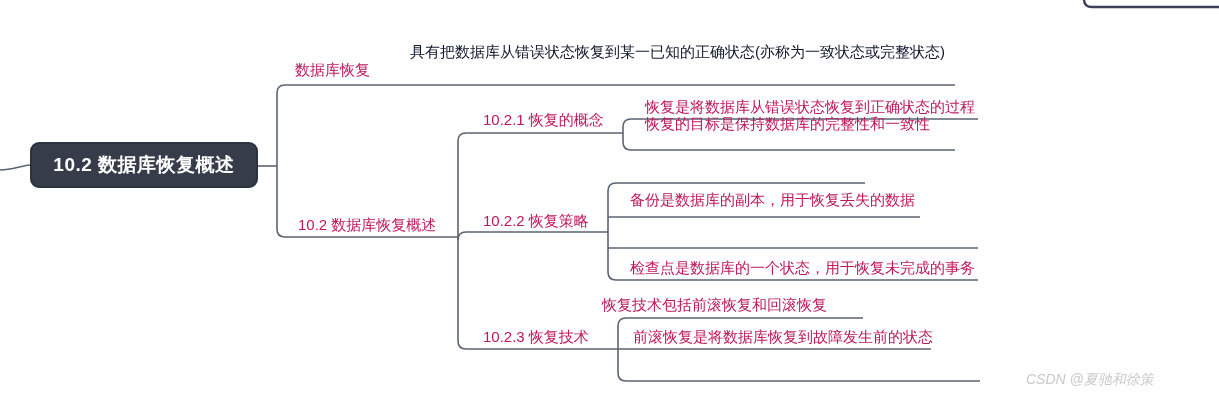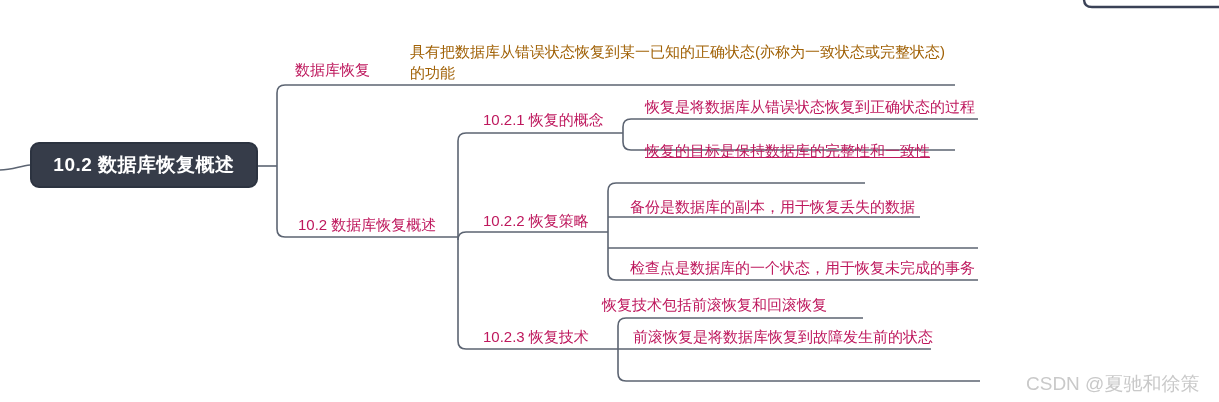--- a/index.html
+++ b/index.html
@@ -13,25 +13,25 @@
   .topic{
     position:absolute;font-size:15px;color:#be185d;white-space:nowrap;
     line-height:16px;cursor:default;
   }
   .root-node{
     position:absolute;left:30px;top:142px;width:228px;height:46px;
     background:#363c49;border:2px solid #2c3340;border-radius:9px;
     box-sizing:border-box;display:flex;align-items:center;justify-content:center;
     color:#ffffff;font-size:19px;font-weight:bold;letter-spacing:0.5px;
   }
-  .desc{position:absolute;left:410px;top:41px;font-size:15px;color:#a16207;line-height:21px;}
+  .desc{position:absolute;left:410px;top:41px;font-size:15px;color:#0f172a;line-height:21px;}
   .desc div{white-space:nowrap;}
   .watermark{
-    position:absolute;left:1026px;top:371px;font-size:19px;color:#c9c9c9;
-    text-shadow:1px 1px 1px #ffffff;white-space:nowrap;
+    position:absolute;left:1026px;top:371px;font-size:14px;color:#c9c9c9;
+    text-shadow:1px 1px 1px #ffffff;white-space:nowrap;font-style:italic;
   }
 </style>
 </head>
 <body>
 
 <div class="canvas">
 
   <svg class="links" viewBox="0 0 1219 402">
 
     <path d="M 0,170 C 12,170 20,166 30,165"></path>
@@ -53,31 +53,30 @@
     <path d="M 863,318 L 626,318 Q 618,318 618,326 L 618,373 Q 618,381 626,381 L 980,381"></path>
 
     <path class="cutnode" d="M 1084,-4 L 1084,-1 Q 1084,7 1092,7 L 1220,7"></path>
   </svg>
 
   <div class="root-node">10.2 数据库恢复概述</div>
 
   <div class="topic" style="left:295px;top:62px;">数据库恢复</div>
   <div class="desc">
     <div>具有把数据库从错误状态恢复到某一已知的正确状态(亦称为一致状态或完整状态)</div>
-    <div>的功能</div>
   </div>
 
   <div class="topic" style="left:298px;top:217px;">10.2 数据库恢复概述</div>
 
   <div class="topic" style="left:483px;top:112px;">10.2.1 恢复的概念</div>
   <div class="topic" style="left:645px;top:99px;">恢复是将数据库从错误状态恢复到正确状态的过程</div>
-  <div class="topic" style="left:645px;top:143px;text-decoration:underline;">恢复的目标是保持数据库的完整性和一致性</div>
+  <div class="topic" style="left:645px;top:116px;">恢复的目标是保持数据库的完整性和一致性</div>
 
   <div class="topic" style="left:483px;top:213px;">10.2.2 恢复策略</div>
-  <div class="topic" style="left:630px;top:199px;font-family:Liberation Serif, serif;">备份是数据库的副本，用于恢复丢失的数据</div>
+  <div class="topic" style="left:630px;top:192px;font-family:Liberation Serif, serif;">备份是数据库的副本，用于恢复丢失的数据</div>
   <div class="topic" style="left:630px;top:260px;">检查点是数据库的一个状态，用于恢复未完成的事务</div>
 
   <div class="topic" style="left:483px;top:329px;">10.2.3 恢复技术</div>
   <div class="topic" style="left:602px;top:297px;">恢复技术包括前滚恢复和回滚恢复</div>
   <div class="topic" style="left:633px;top:329px;">前滚恢复是将数据库恢复到故障发生前的状态</div>
 
   <div class="watermark">CSDN @夏驰和徐策</div>
 
 </div>
 

